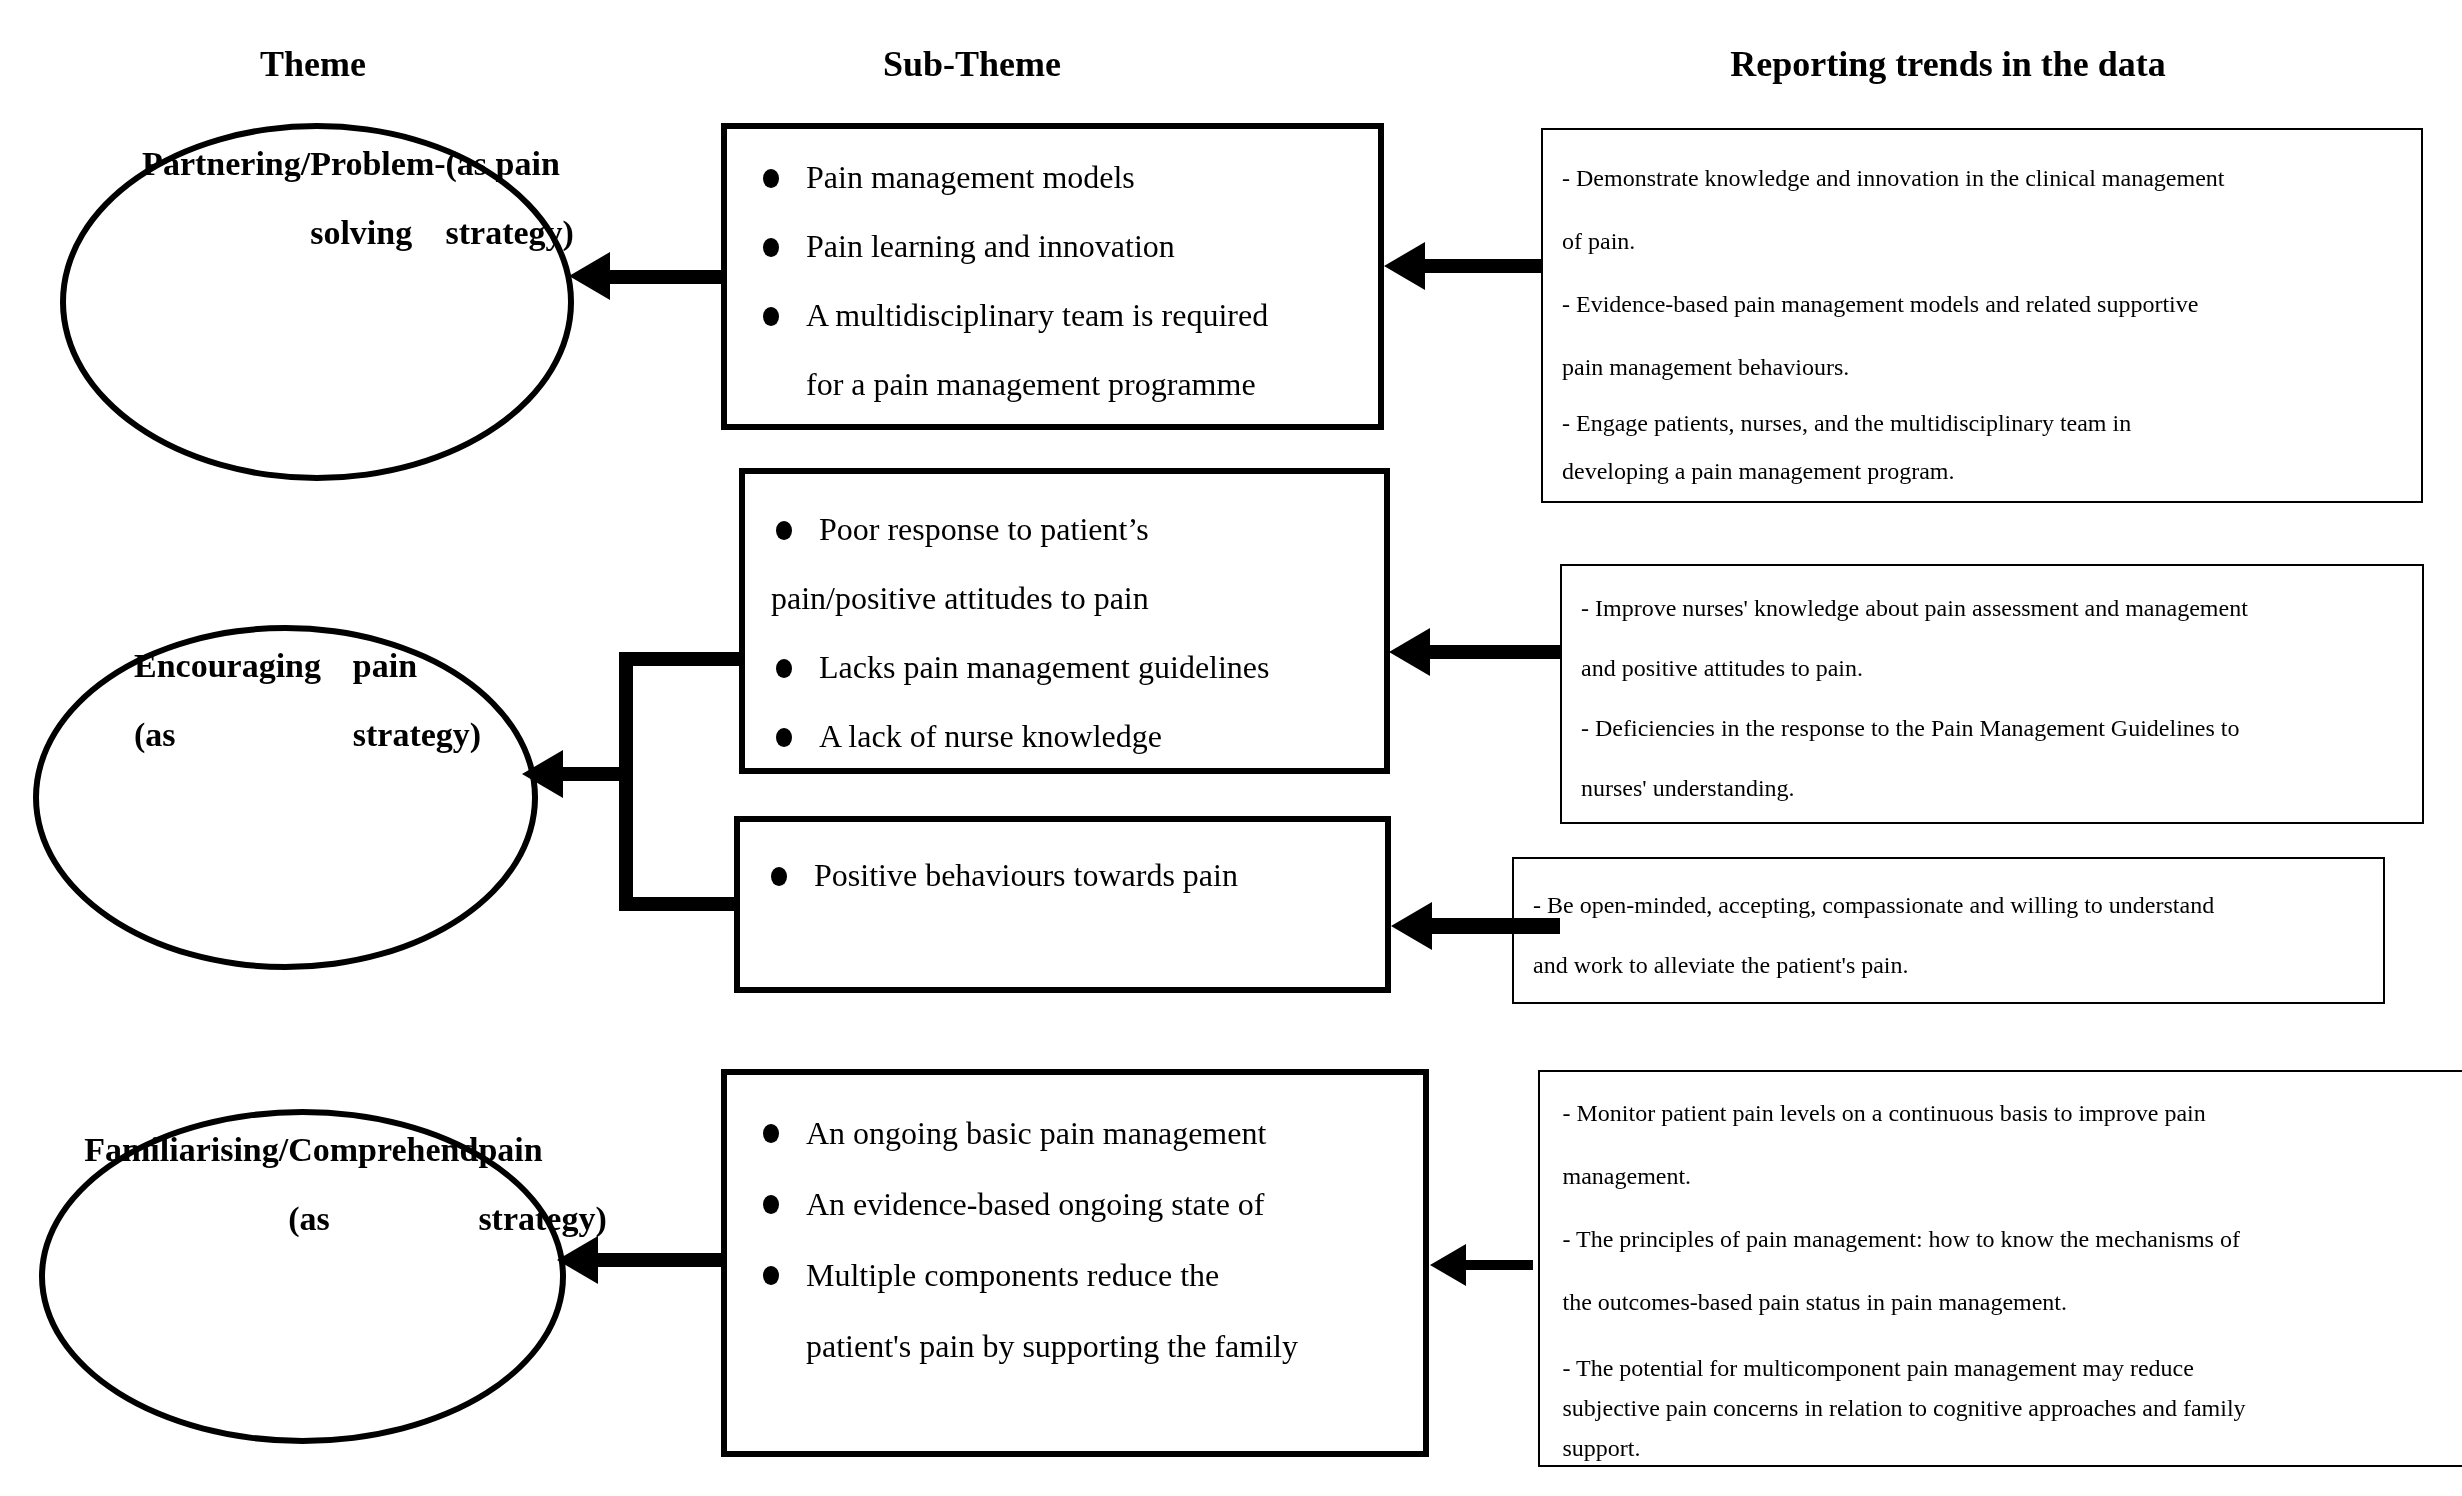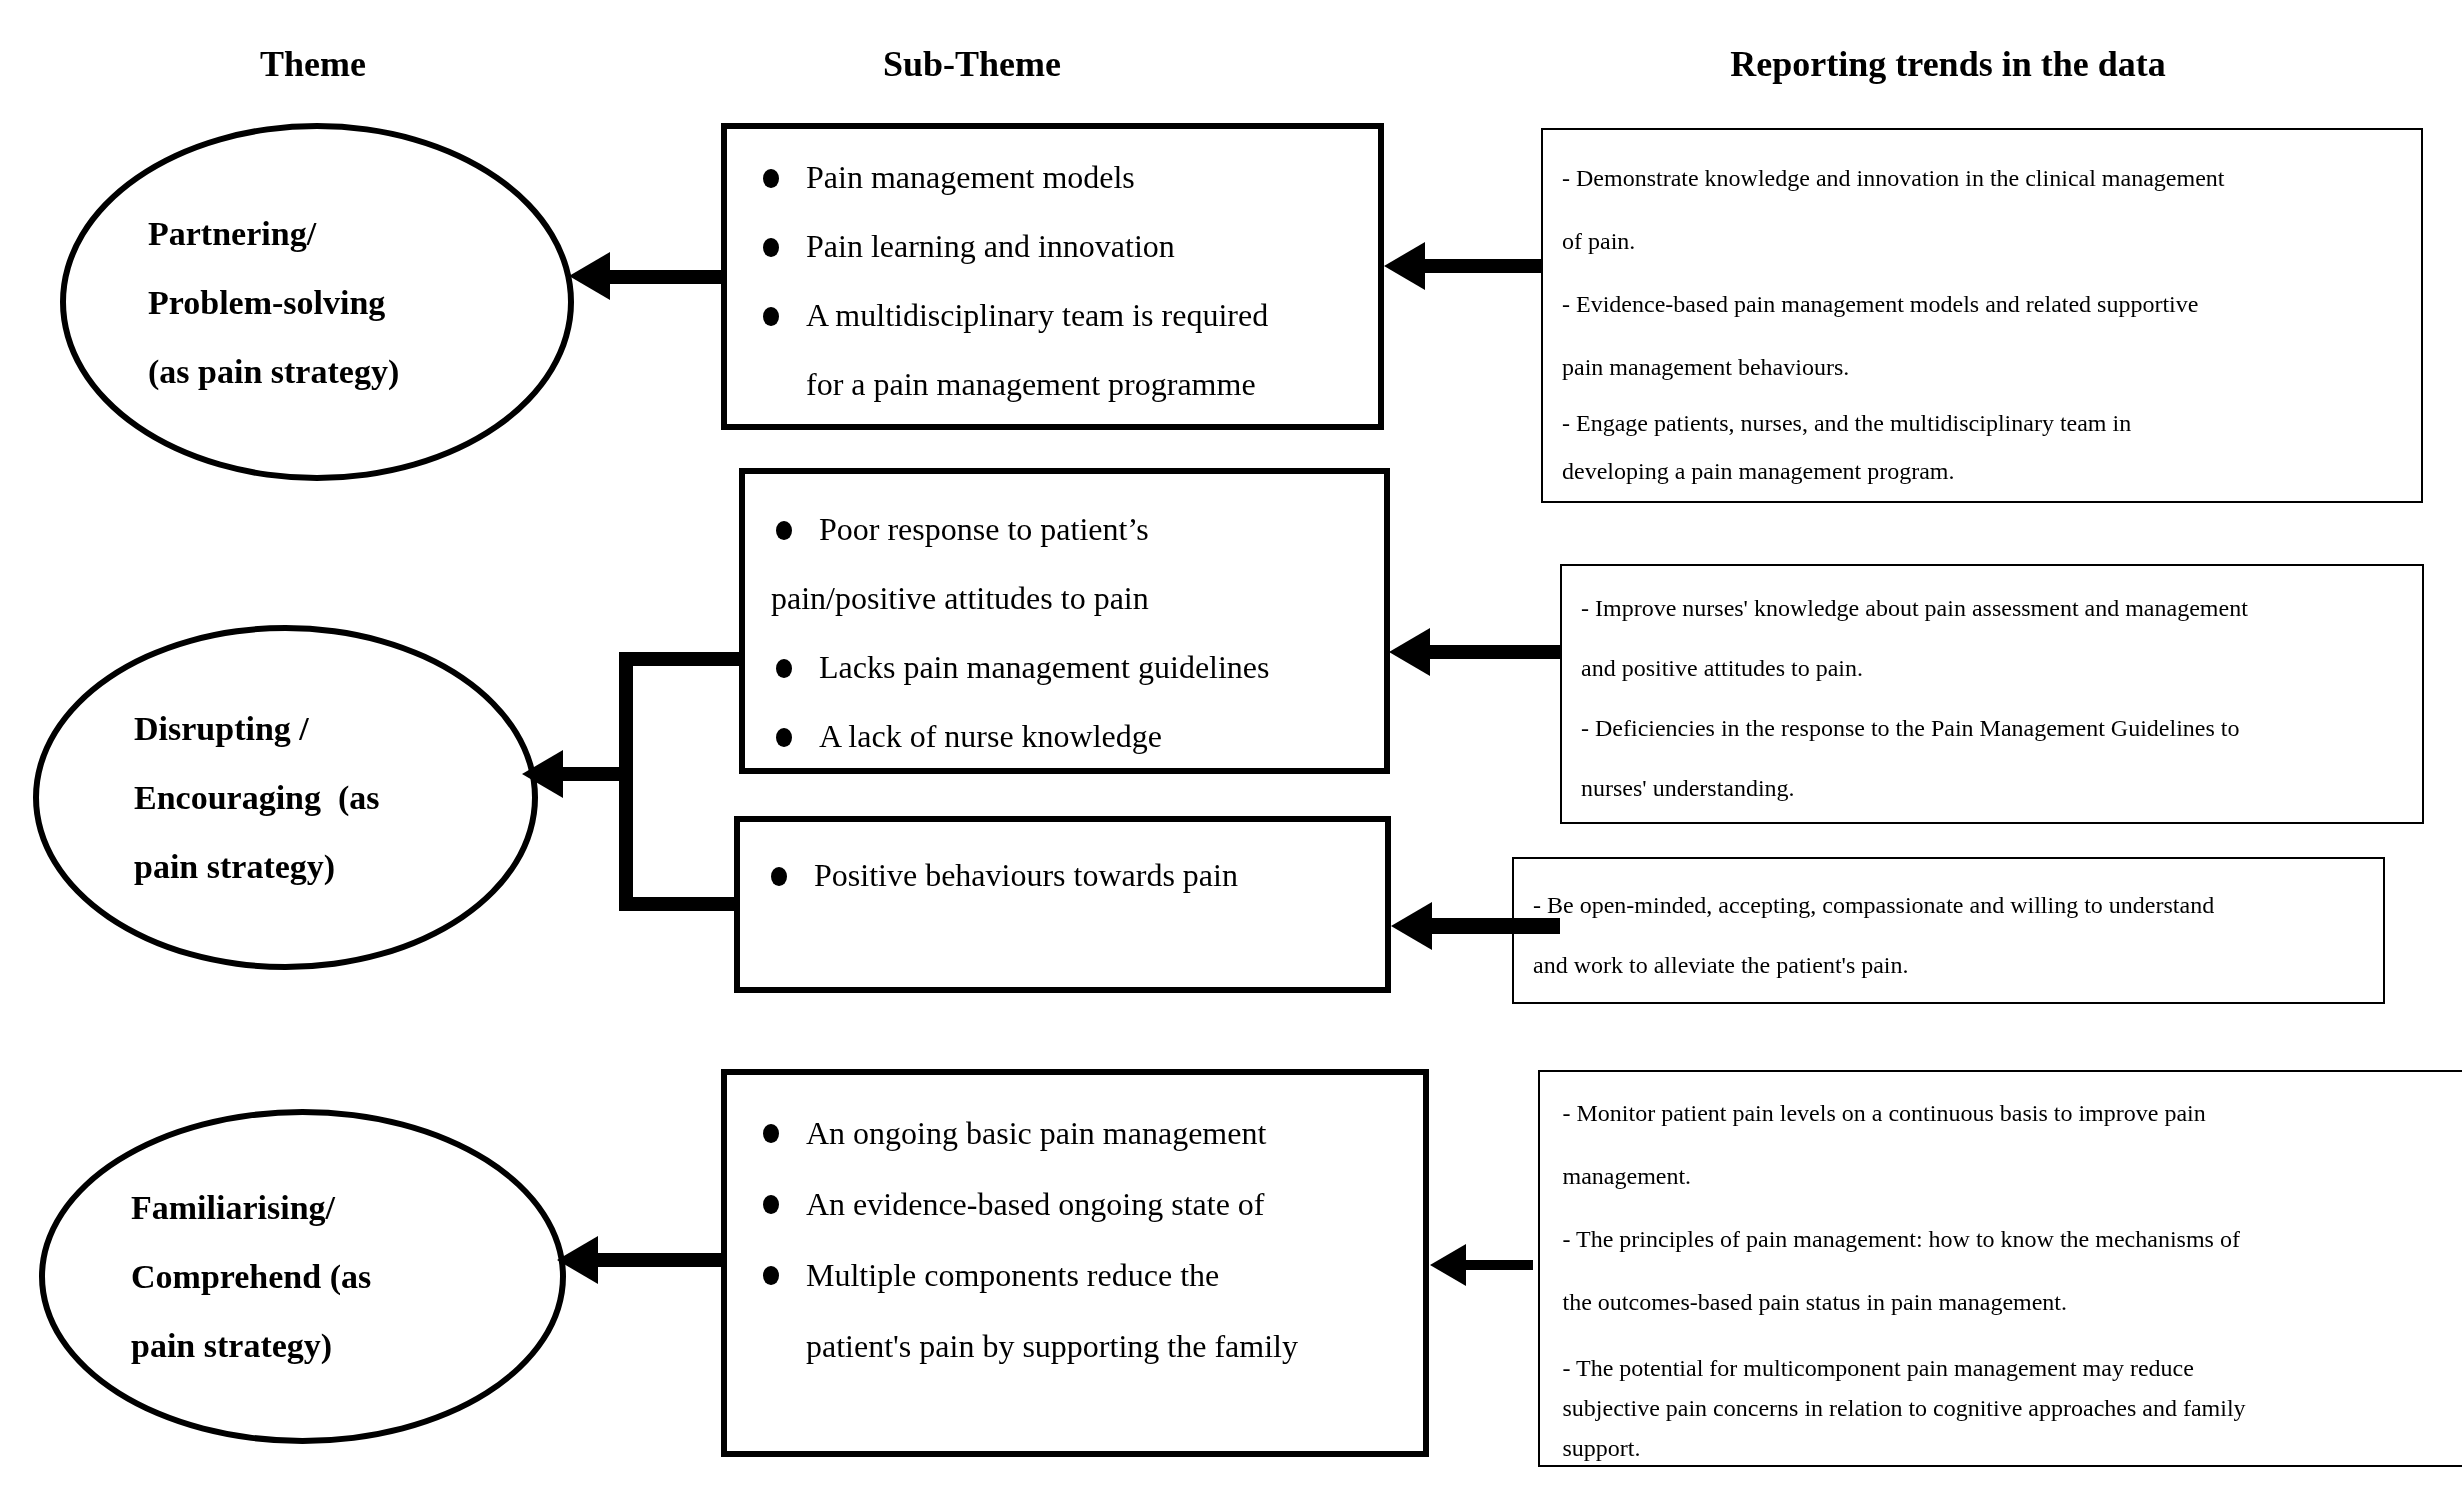--- a/index.html
+++ b/index.html
@@ -2,21 +2,21 @@
 <html style="font-size:14px"><head>
 <meta charset="utf-8">
 <style>
   html,body{margin:0;padding:0;background:#ffffff;}
   body{font-family:"Liberation Serif","DejaVu Serif",serif;color:#000;}
   #canvas{position:relative;width:2462px;height:1496px;background:#fff;overflow:hidden;}
 
   .hdr{position:absolute;transform:translateX(-50%);font-size:36px;font-weight:bold;white-space:nowrap;}
 
   .ellipse{position:absolute;border:6px solid #000;border-radius:50%;background:#fff;
-           box-sizing:border-box;display:flex;flex-direction:column;justify-content:center;}
+           box-sizing:border-box;display:flex;justify-content:center;}
   .el-line{font-size:34px;font-weight:bold;line-height:69px;white-space:pre-wrap;}
 
   .stbox{position:absolute;border:6px solid #000;box-sizing:border-box;background:#fff;
          font-size:32px;line-height:69px;}
   .st-item{display:flex;align-items:flex-start;}
   .bullet{flex:none;width:48px;position:relative;}
   .bullet::before{content:"";position:absolute;left:5.2px;top:26px;width:15.6px;height:19px;
                   border-radius:50%;background:#000;}
   .st-lines{flex:1;}
   .st-ln{white-space:nowrap;}
@@ -49,21 +49,20 @@
   <div class="hdr" style="left:972px;top:43px;">Sub-Theme</div>
   <div class="hdr" style="left:1948px;top:43px;">Reporting trends in the data</div>
 
   <div class="ellipse" style="left:60px;top:123px;width:514px;height:358px;padding-left:82px;">
     <div class="el-line">Partnering/</div>
     <div class="el-line">Problem-solving</div>
     <div class="el-line">(as pain strategy)</div>
   </div>
 
   <div class="ellipse" style="left:33px;top:625px;width:505px;height:345px;padding-left:95px;">
-    <div class="el-line">Disrupting /</div>
     <div class="el-line">Encouraging  (as</div>
     <div class="el-line">pain strategy)</div>
   </div>
 
   <div class="ellipse" style="left:39px;top:1109px;width:527px;height:335px;padding-left:86px;">
     <div class="el-line">Familiarising/</div>
     <div class="el-line">Comprehend (as</div>
     <div class="el-line">pain strategy)</div>
   </div>
 

